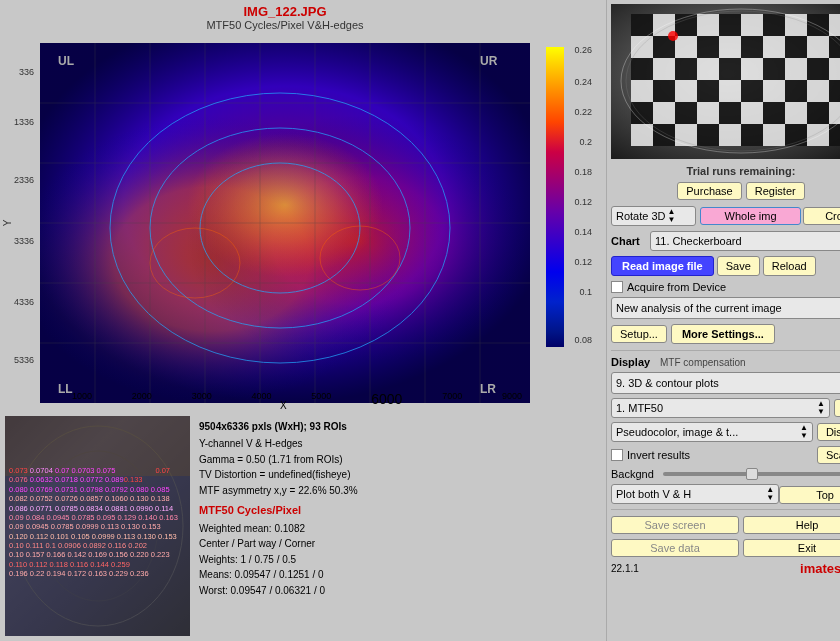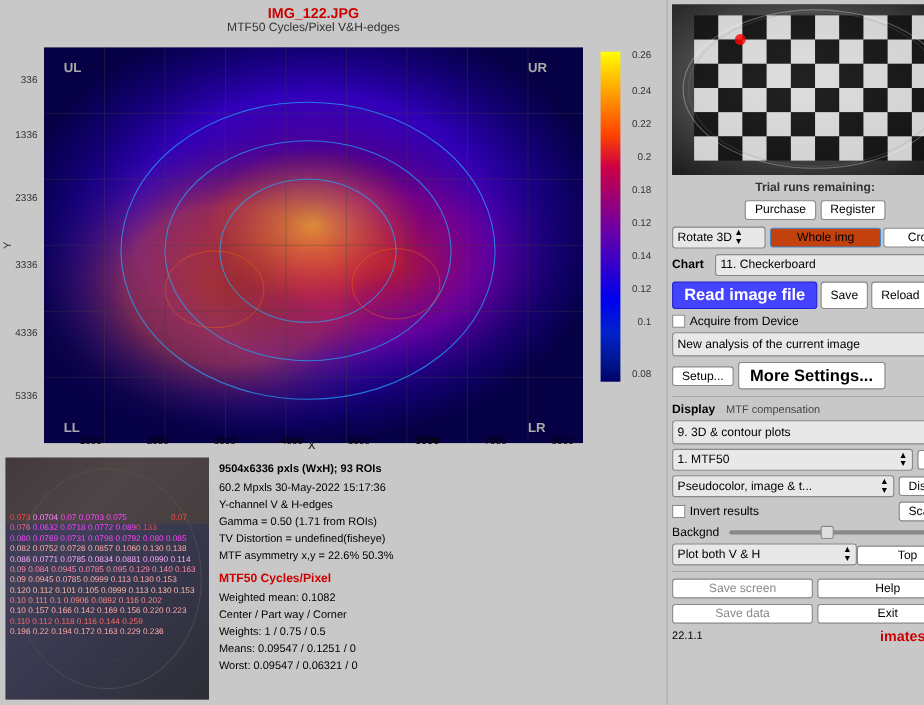--- a/index.html
+++ b/index.html
@@ -211,27 +211,27 @@
     .btn-row {
       display: flex;
       gap: 4px;
       margin: 3px 0;
       justify-content: center;
     }
 
     button {
       font-size: 11px;
       padding: 2px 8px;
-      background: #ffffff;
+      background: #fef9c3;
       border: 1px solid #888;
       border-radius: 3px;
       cursor: pointer;
     }
     button.blue-active {
-      background: #c2410c;
+      background: #f9a8d4;
       border: 1px solid #4488cc;
     }
 
     .rotate-row {
       display: flex;
       align-items: center;
       gap: 4px;
       margin: 3px 0;
     }
     .rotate-select {
@@ -274,21 +274,21 @@
       justify-content: space-between;
     }
 
     .section-divider {
       height: 1px;
       background: #aaa;
       margin: 3px 0;
     }
 
     .big-btn {
-      font-size: 15px;
+      font-size: 11px;
       font-weight: bold;
       padding: 3px 10px;
     }
 
     .read-btn {
       background: #4444ff;
       color: white;
       border: 1px solid #2222cc;
     }
 
@@ -517,21 +517,21 @@
         <span class="cb-label" style="top:-28px; right:-28px; position:absolute; font-size:9px;margin-top:16px;">0.08</span>
       </div>
     </div>
 
     <div style="position:absolute; left:52px; bottom:4px; width:490px; display:flex; justify-content:space-around;">
       <span style="font-size:9px;">1000</span>
       <span style="font-size:9px;">2000</span>
       <span style="font-size:9px;">3000</span>
       <span style="font-size:9px;">4000</span>
       <span style="font-size:9px;">5000</span>
-      <span style="font-size:10px;">6000</span>
+      <span style="font-size:14px;">6000</span>
       <span style="font-size:9px;">7000</span>
       <span style="font-size:9px;">9000</span>
     </div>
     <div style="position:absolute; bottom:0; left:280px; font-size:10px;">X</div>
   </div>
 
   <div class="bottom-left">
 
     <div class="fish-img-area">
       <div class="fish-bg"></div>
@@ -555,21 +555,20 @@
         <span style="color:#ffbbaa;">0.120 0.112 0.101  0.105  0.0999  0.113  0.130 0.153</span><br>
         <span style="color:#ff8888;">0.10 0.111  0.1  0.0906 0.0892 0.116  0.202</span><br>
         <span style="color:#ffaaaa;">0.10 0.157 0.166 0.142  0.169  0.156  0.220 0.223</span><br>
         <span style="color:#ff6666;">0.110 0.112 0.118 0.116  0.144  0.259</span><br>
         <span style="color:#ffaaaa;">0.196 0.22 0.194 0.172  0.163  0.229  0.236</span>
       </div>
     </div>
 
     <div class="stats-area">
       <div class="stats-header">9504x6336 pxls (WxH);  93 ROIs</div>
-      <div class="stats-line">60.2 Mpxls  30-May-2022 15:17:36</div>
       <div class="stats-line">Y-channel  V &amp; H-edges</div>
       <div class="stats-line">Gamma = 0.50  (1.71 from ROIs)</div>
       <div class="stats-line">TV Distortion = undefined(fisheye)</div>
       <div class="stats-line">MTF asymmetry x,y = 22.6%  50.3%</div>
       <div class="stats-red">MTF50 Cycles/Pixel</div>
       <div class="stats-line">Weighted mean: 0.1082</div>
       <div class="stats-line">Center / Part way / Corner</div>
       <div class="stats-line">Weights: 1 / 0.75 / 0.5</div>
       <div class="stats-line">Means:  0.09547 / 0.1251 / 0</div>
       <div class="stats-line">Worst:  0.09547 / 0.06321 / 0</div>

